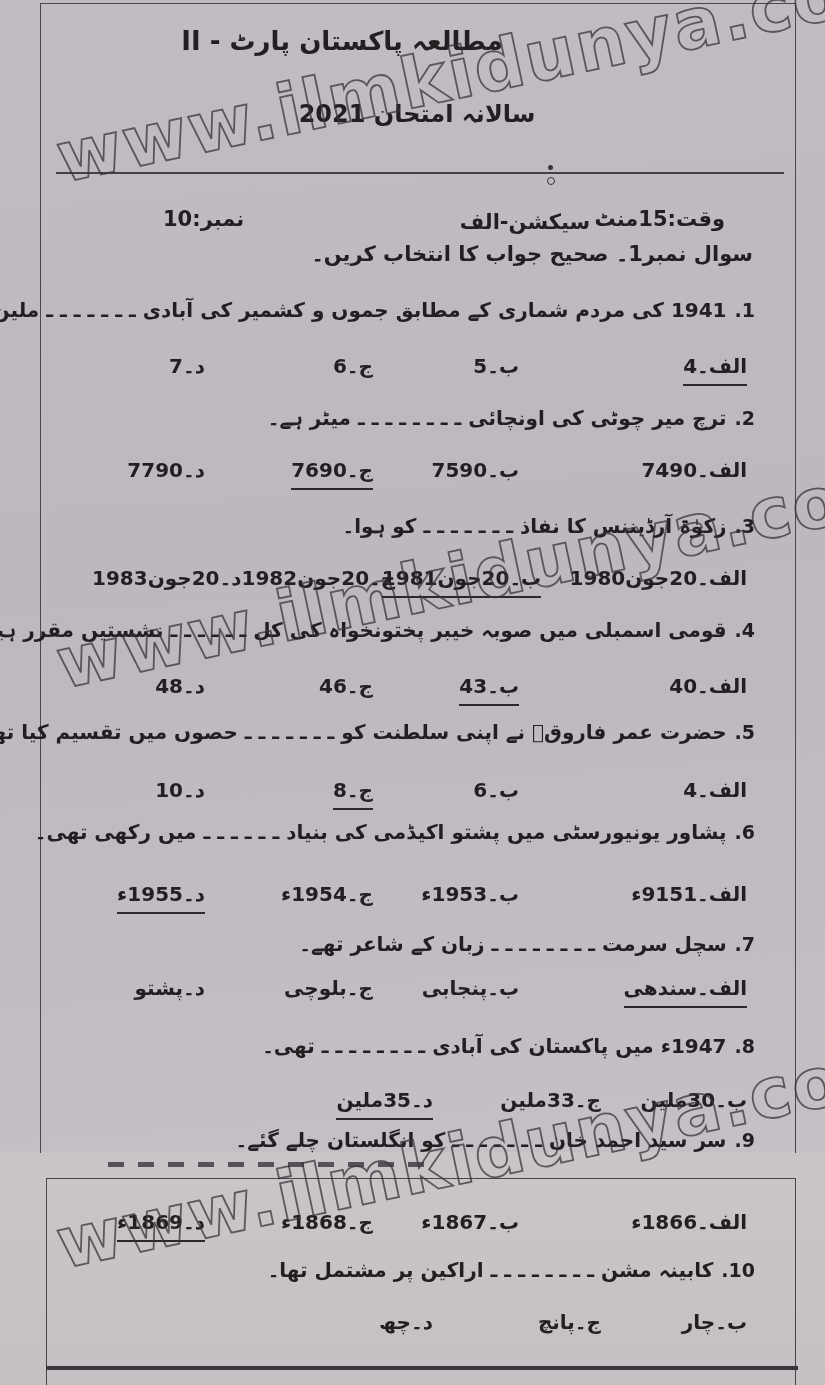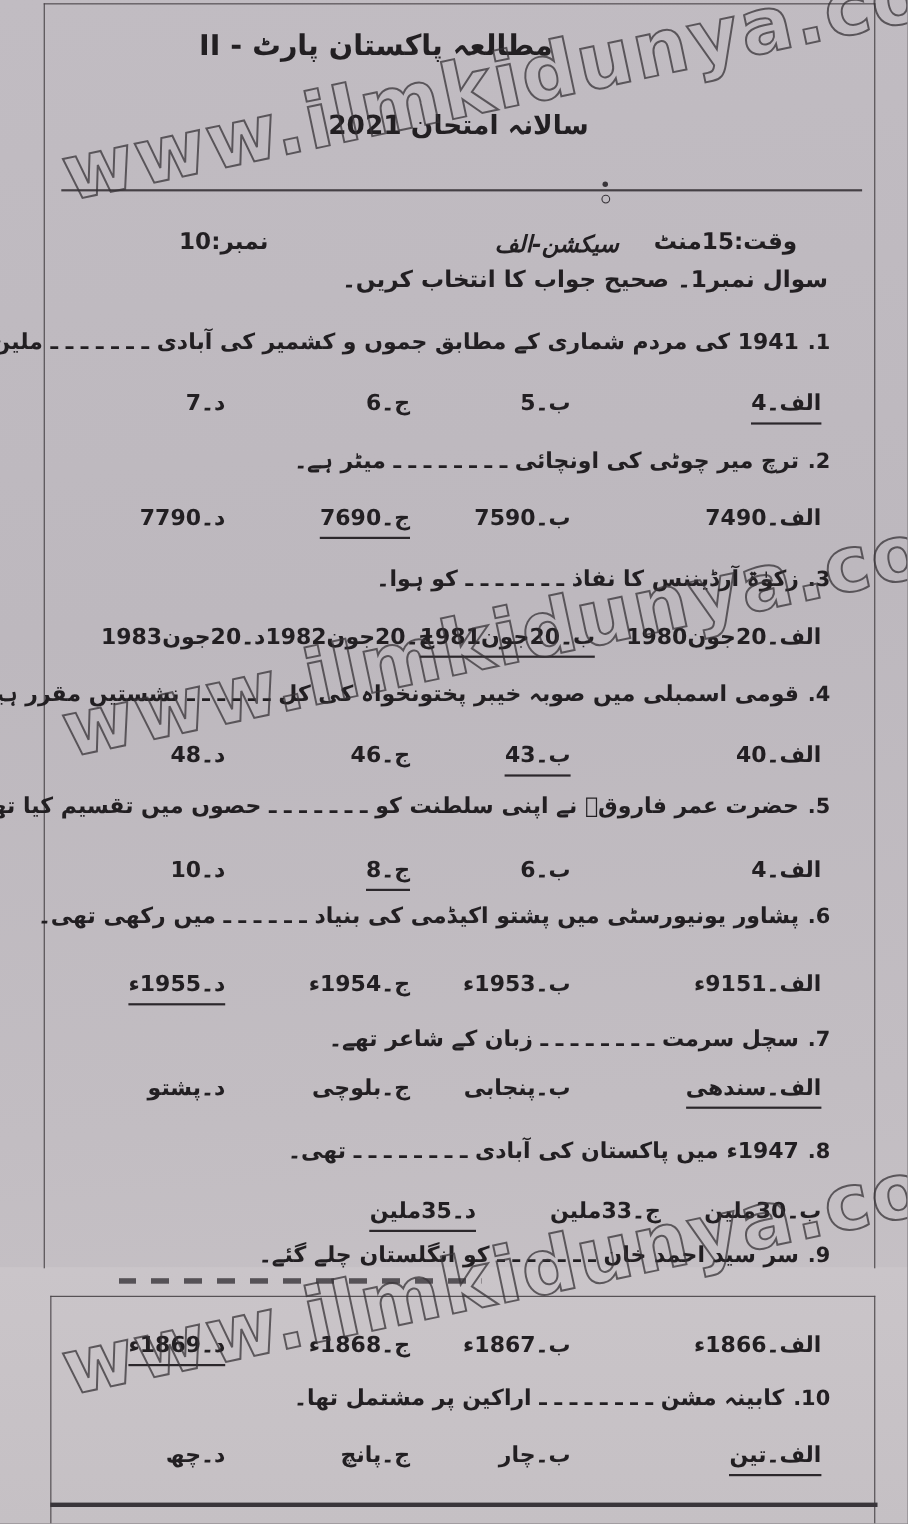--- a/index.html
+++ b/index.html
@@ -16,21 +16,21 @@
     border:1.5px solid #4a4549;border-bottom:none;}
   .title1{position:absolute;left:40px;top:26px;width:604px;text-align:center;
     font-size:26px;font-weight:700;}
   .title2{position:absolute;left:40px;top:100px;width:754px;text-align:center;
     font-size:24px;font-weight:700;}
   .sep{position:absolute;top:172px;left:56px;width:728px;height:2px;background:#454045;}
   .sep-dot{position:absolute;top:165px;left:548px;width:5px;height:5px;border-radius:50%;background:#39353a;}
   .sep-ring{position:absolute;top:177px;left:547px;width:6px;height:6px;border-radius:50%;border:1.5px solid #39353a;}
   .meta{font-size:21px;font-weight:700;margin-top:12px;}
   .m-time{position:absolute;top:195px;right:100px;}
-  .m-sec{position:absolute;top:198px;left:450px;width:150px;text-align:left;font-style:italic;}
+  .m-sec{position:absolute;top:198px;left:450px;width:150px;text-align:center;}
   .m-marks{position:absolute;top:195px;left:163px;}
   .inst{position:absolute;top:242px;right:72px;font-size:21px;font-weight:700;}
   .q{position:absolute;right:70px;display:flex;gap:8px;align-items:baseline;
     font-size:20px;font-weight:700;white-space:nowrap;}
   .qnum{font-size:19px;}
   .opts{position:absolute;right:78px;left:92px;display:flex;font-size:20px;font-weight:700;}
   .opts .c1{width:228px;text-align:right;}
   .opts .c2{width:146px;}
   .opts .c3{width:168px;}
   .opts .c4{flex:1;}
@@ -168,21 +168,20 @@
     <span class="c2"><span class="lbl">ب۔1867ء</span></span>
     <span class="c3"><span class="lbl">ج۔1868ء</span></span>
     <span class="c4"><span class="lbl u">د۔1869ء</span></span>
   </div>
 
   <div class="q" style="top:1258px">
     <span class="qnum">10.</span>
     <span class="qtext">کابینہ مشن ـ ـ ـ ـ ـ ـ ـ ـ اراکین پر مشتمل تھا۔</span>
   </div>
   <div class="opts" style="top:1310px">
-    <span class="c1"><span class="lbl u">الف۔تین</span></span>
     <span class="c2"><span class="lbl">ب۔چار</span></span>
     <span class="c3"><span class="lbl">ج۔پانچ</span></span>
     <span class="c4"><span class="lbl">د۔چھ</span></span>
   </div>
 
   <div class="endline"></div>
 
   <div class="wm wm1">www.ilmkidunya.com</div>
   <div class="wm wm2">www.ilmkidunya.com</div>
   <div class="wm wm3">www.ilmkidunya.com</div>

